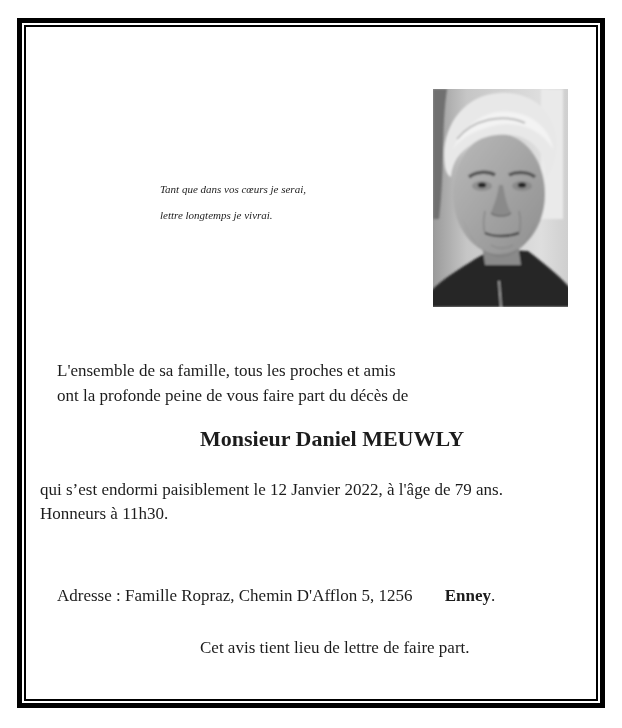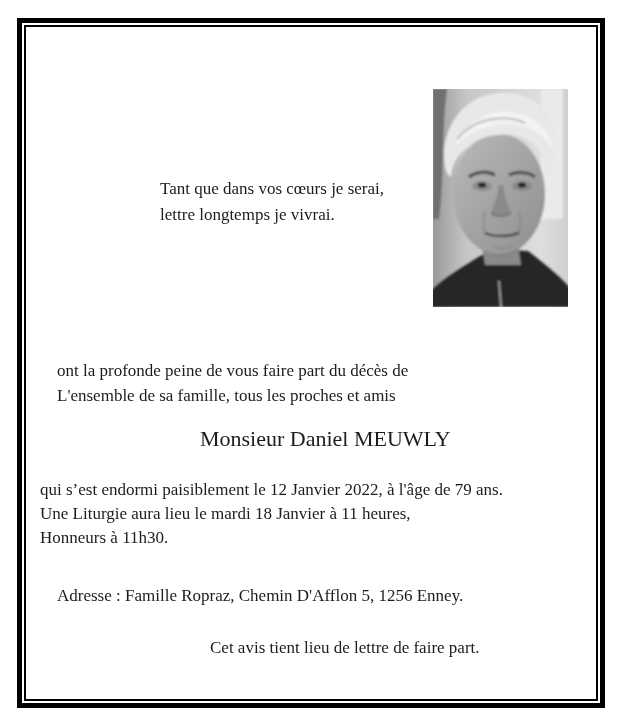--- a/index.html
+++ b/index.html
@@ -30,22 +30,23 @@
     left: 2px;
     top: 2px;
     right: 2px;
     bottom: 2px;
     border: 2px solid #000000;
   }
   .quote {
     position: absolute;
     left: 160px;
     top: 176px;
-    font-size: 17px;
+    font-size: 11px;
     line-height: 26px;
+    font-style: italic;
     white-space: nowrap;
   }
   .photo {
     position: absolute;
     left: 433px;
     top: 89px;
     width: 135px;
     height: 218px;
   }
   .intro {
@@ -54,46 +55,45 @@
     top: 358px;
     font-size: 17px;
     line-height: 25px;
     white-space: nowrap;
   }
   .title {
     position: absolute;
     left: 200px;
     top: 426px;
     font-size: 22px;
-    font-weight: normal;
+    font-weight: bold;
     white-space: nowrap;
   }
   .details {
     position: absolute;
     left: 40px;
     top: 478px;
     font-size: 17px;
     line-height: 24px;
     white-space: nowrap;
   }
   .address {
     position: absolute;
     left: 57px;
     top: 586px;
     font-size: 17px;
     white-space: nowrap;
   }
-  .address .b { font-weight: normal; }
+  .address .b { font-weight: bold; margin-left: 28px; }
   .closing {
     position: absolute;
     left: 200px;
     top: 638px;
     font-size: 17px;
     white-space: nowrap;
-    margin-left: 10px;
   }
 </style>
 </head>
 <body>
 
 <div id="page">
 
   <div class="frame">
     <div class="frame-inner"></div>
   </div>
@@ -142,29 +142,28 @@
         <path d="M52,122 C50,132 50,138 52,144" stroke="#818181" stroke-width="1.5" fill="none" opacity="0.8"></path>
         <path d="M86,122 C88,132 88,138 86,144" stroke="#818181" stroke-width="1.5" fill="none" opacity="0.8"></path>
         <path d="M52,144 C60,148 76,148 86,144" stroke="#4a4a4a" stroke-width="2.5" fill="none"></path>
         <path d="M58,156 C64,160 74,160 80,156" stroke="#828282" stroke-width="1.5" fill="none" opacity="0.7"></path>
         <path d="M66,192 L68,218" stroke="#9a9a9a" stroke-width="2"></path>
       </g>
     </svg>
   </div>
 
   <div class="intro">
+    <div>L'ensemble de sa famille, tous les proches et amis</div>
     <div>ont la profonde peine de vous faire part du décès de</div>
-    <div>L'ensemble de sa famille, tous les proches et amis</div>
   </div>
 
   <div class="title">Monsieur Daniel MEUWLY</div>
 
   <div class="details">
     <div>qui s’est endormi paisiblement le 12 Janvier 2022, à l'âge de 79 ans.</div>
-    <div>Une Liturgie aura lieu le mardi 18 Janvier à 11 heures,</div>
     <div>Honneurs à 11h30.</div>
   </div>
 
   <div class="address">
     <span>Adresse : Famille Ropraz, Chemin D'Afflon 5, 1256 </span><span class="b">Enney</span><span>.</span>
   </div>
 
   <div class="closing">Cet avis tient lieu de lettre de faire part.</div>
 
 </div>

